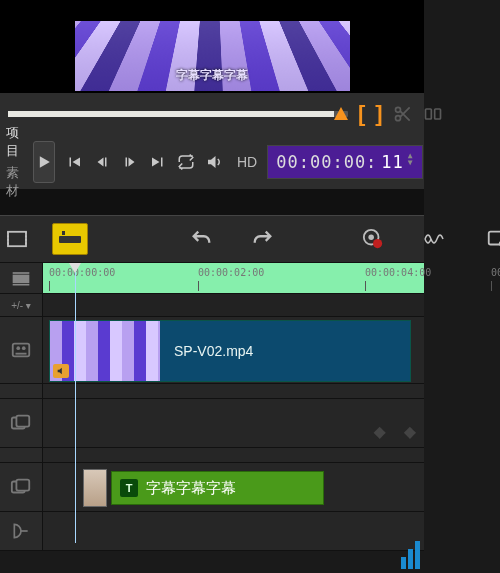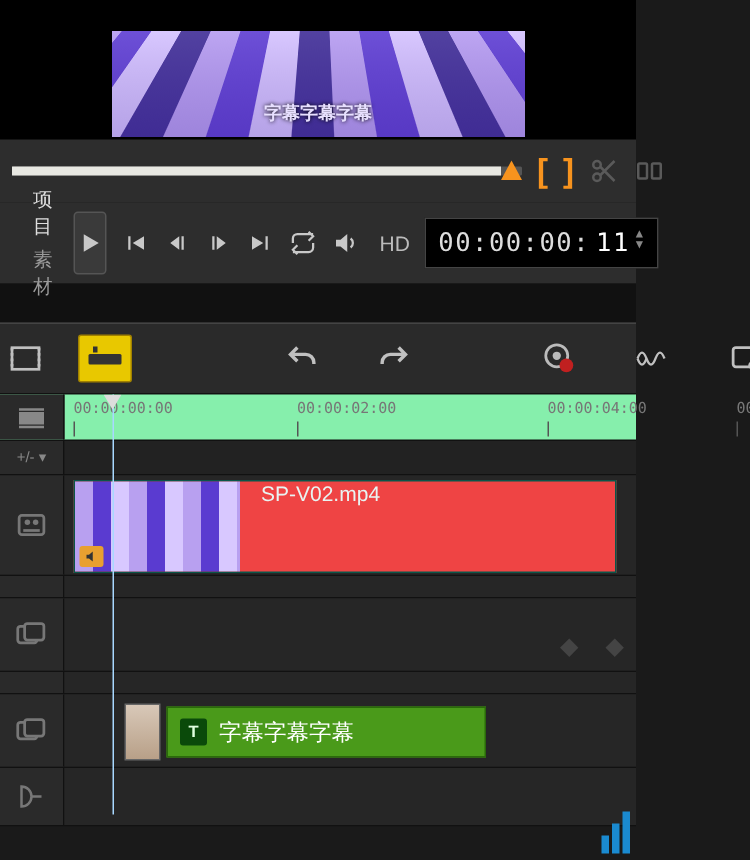--- a/index.html
+++ b/index.html
@@ -11,27 +11,27 @@
     repeating-linear-gradient(90deg,#b8a0f0 0 18px,#5a3bd0 18px 36px,#d8c8ff 36px 54px,#3a2a90 54px 72px),
     repeating-linear-gradient(0deg,rgba(0,0,0,0) 0 14px,rgba(0,0,0,0.35) 14px 16px);
     transform:perspective(260px) rotateX(52deg) scale(1.4);transform-origin:center 70%}
   .preview-text{position:absolute;left:0;right:0;bottom:8px;text-align:center;color:#e8e0ff;font-size:12px;text-shadow:0 0 3px #000;font-weight:600}
   .scrub-row{height:42px;background:#2d2d2d;border-top:1px solid #000;display:flex;align-items:center;padding:0 8px;gap:10px}
   .scrub-track{flex:0 0 340px;height:6px;background:#555;position:relative;border-radius:1px}
   .scrub-fill{position:absolute;left:0;top:0;bottom:0;width:96%;background:#e8e8e2}
   .scrub-head{position:absolute;right:0;top:-4px;width:0;height:0;border-left:7px solid transparent;border-right:7px solid transparent;border-bottom:13px solid #f7931e}
   .bracket{color:#f7931e;font-size:22px;font-weight:bold;cursor:pointer}
   .tool-ico{color:#5a5a5a;display:flex;align-items:center;cursor:pointer}
-  .transport-row{height:54px;background:#2d2d2d;display:flex;align-items:center;padding:0 22px;gap:10px}
+  .transport-row{height:54px;background:#2d2d2d;display:flex;align-items:center;padding:0 6px;gap:10px}
   .mode-labels{display:flex;flex-direction:column;gap:4px;font-size:13px;color:#9a9a9a;padding-right:4px}
   .mode-labels span:first-child{color:#ddd}
   .trbtn{width:30px;height:30px;display:flex;align-items:center;justify-content:center;color:#c8c8c8;cursor:pointer;border-radius:2px}
   .trbtn.play{width:40px;height:40px;background:#3a3a3a;border:1px solid #555;border-radius:3px}
   .hd-label{font-size:14px;color:#bbb;margin-left:4px}
-  .tc-box{margin-left:auto;background:#000000;border:1px solid #444;padding:6px 8px;font-family:monospace;font-size:17px;color:#ddd;letter-spacing:1px;display:flex;align-items:flex-start;gap:4px}
+  .tc-box{margin-left:auto;background:#4c1d95;border:1px solid #444;padding:6px 8px;font-family:monospace;font-size:17px;color:#ddd;letter-spacing:1px;display:flex;align-items:flex-start;gap:4px}
   .tc-box .frames{color:#fff}
   .tc-box .arrows{display:flex;flex-direction:column;gap:0;color:#888;font-size:8px;line-height:7px}
   .gap{height:26px;background:#111}
   .tl-toolbar{height:46px;background:#2a2a2a;display:flex;align-items:center;border-top:1px solid #444;border-bottom:1px solid #111}
   .tl-left{width:42px;display:flex;justify-content:center}
   .tl-main{flex:1;display:flex;align-items:center;gap:28px;padding-left:18px}
   .tlbtn{width:34px;height:30px;display:flex;align-items:center;justify-content:center;cursor:pointer;border-radius:2px}
   .tlbtn.active{background:#e8c800;border:1px solid #a08000}
   .tlbtn svg{color:#c0c0c0}
   .tlbtn.active svg{color:#333}
@@ -44,21 +44,21 @@
   .playhead::before{content:"";position:absolute;top:0;left:-6px;width:12px;height:10px;background:#ddd;clip-path:polygon(0 0,100% 0,50% 100%)}
   .ctrl-row{height:22px;background:#222;display:flex;border-bottom:1px solid #111}
   .ctrl-row .left-col{font-size:10px;color:#888}
   .track{display:flex;border-bottom:1px solid #111;background:#222}
   .track .lane{flex:1;position:relative;background:#262626}
   .track.spacer{height:14px}
   .video-track{height:66px}
   .audio-track{height:48px}
   .title-track{height:48px}
   .bottom-track{height:38px}
-  .clip-video{position:absolute;left:6px;top:3px;height:60px;width:360px;background:#ef4444;border:1px solid #0a5548;display:flex;align-items:flex-start}
+  .clip-video{position:absolute;left:6px;top:3px;height:60px;width:360px;background:#0c4a6e;border:1px solid #0a5548;display:flex;align-items:center}
   .clip-thumb{width:110px;height:100%;background:
     repeating-linear-gradient(90deg,#b8a0f0 0 12px,#5a3bd0 12px 24px,#d8c8ff 24px 36px),
     repeating-linear-gradient(0deg,rgba(0,0,0,0) 0 10px,rgba(0,0,0,0.3) 10px 12px);
     position:relative}
   .clip-thumb .spk{position:absolute;left:3px;bottom:3px;width:16px;height:14px;background:#e8a030;border-radius:2px;display:flex;align-items:center;justify-content:center}
   .clip-label{flex:1;text-align:left;padding-left:14px;color:#e8f4f2;font-size:14px}
   .clip-title{position:absolute;left:68px;top:8px;height:32px;width:195px;background:#4a9a1a;border:1px solid #2a6a0a;display:flex;align-items:center;gap:8px;padding:0 8px}
   .clip-title .t-badge{width:18px;height:18px;background:#0a4a0a;color:#dfffdf;font-size:11px;font-weight:bold;display:flex;align-items:center;justify-content:center;border-radius:2px}
   .clip-title .t-text{color:#fff;font-size:15px}
   .title-thumb{position:absolute;left:40px;top:6px;width:22px;height:36px;background:linear-gradient(#d8c8b8,#b8a088);border:1px solid #666}

